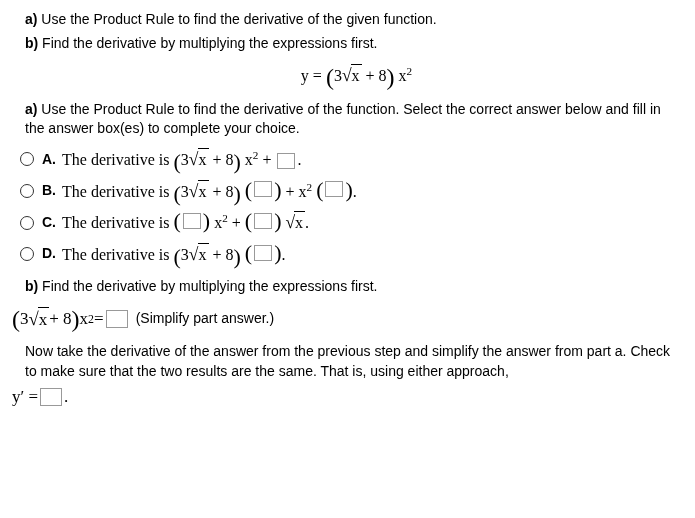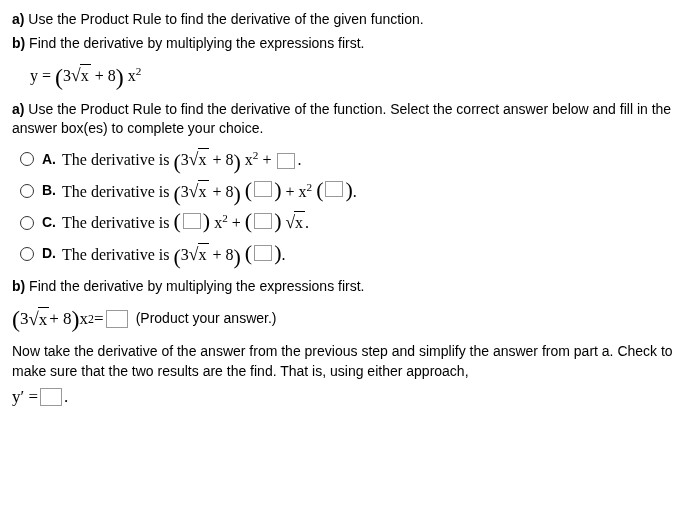--- a/index.html
+++ b/index.html
@@ -5,25 +5,26 @@
   body {
     font-family: Arial, Helvetica, sans-serif;
     font-size: 14px;
     margin: 0;
     padding: 10px 12px;
     color: #000;
     width: 695px;
     box-sizing: border-box;
     line-height: 1.4;
   }
-  .block { margin-bottom: 4px; }
+  .block { margin-bottom: 4px; margin-left: 13px; }
   .eqn {
     font-family: 'Times New Roman', serif;
     font-size: 16px;
     margin: 10px 0 12px 18px;
+    text-align: center;
   }
   .choice-list { margin: 8px 0 10px 8px; }
   .choice {
     display: flex;
     align-items: center;
     margin: 7px 0;
   }
   .radio {
     appearance: none;
     width: 14px; height: 14px;
@@ -161,22 +162,22 @@
   <span class="big-paren">(</span>
     <span>3</span>
     <span class="radical">√</span>
     <span class="sqrt">x</span>
     <span> + 8</span>
     <span class="big-paren">)</span>
     <span> x</span>
     <span class="sup">2</span>
     <span> = </span>
     <span class="input-box"></span>
-  <span class="help">(Product your answer.)</span>
+  <span class="help">(Simplify part answer.)</span>
 </div>
 
-<div class="block">Now take the derivative of the answer from the previous step and simplify the answer from part a.  Check to make sure that the two results are the find. That is, using either approach,</div>
+<div class="block">Now take the derivative of the answer from the previous step and simplify the answer from part a.  Check to make sure that the two results are the same. That is, using either approach,</div>
 
 <div class="eqn2" style="margin-top:4px">
   <span>y′ = </span>
     <span class="input-box"></span>
     <span>.</span>
 </div>
 
 </body></html>

